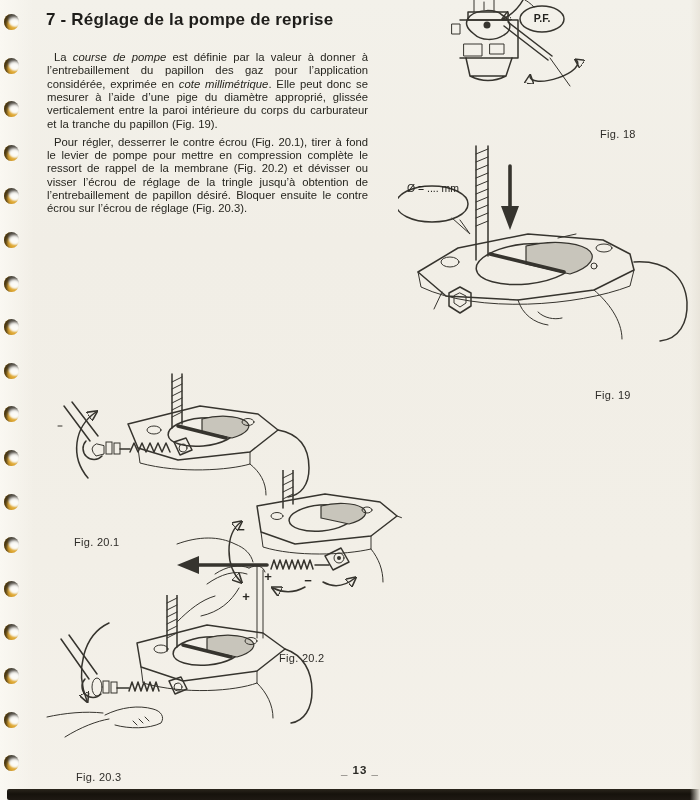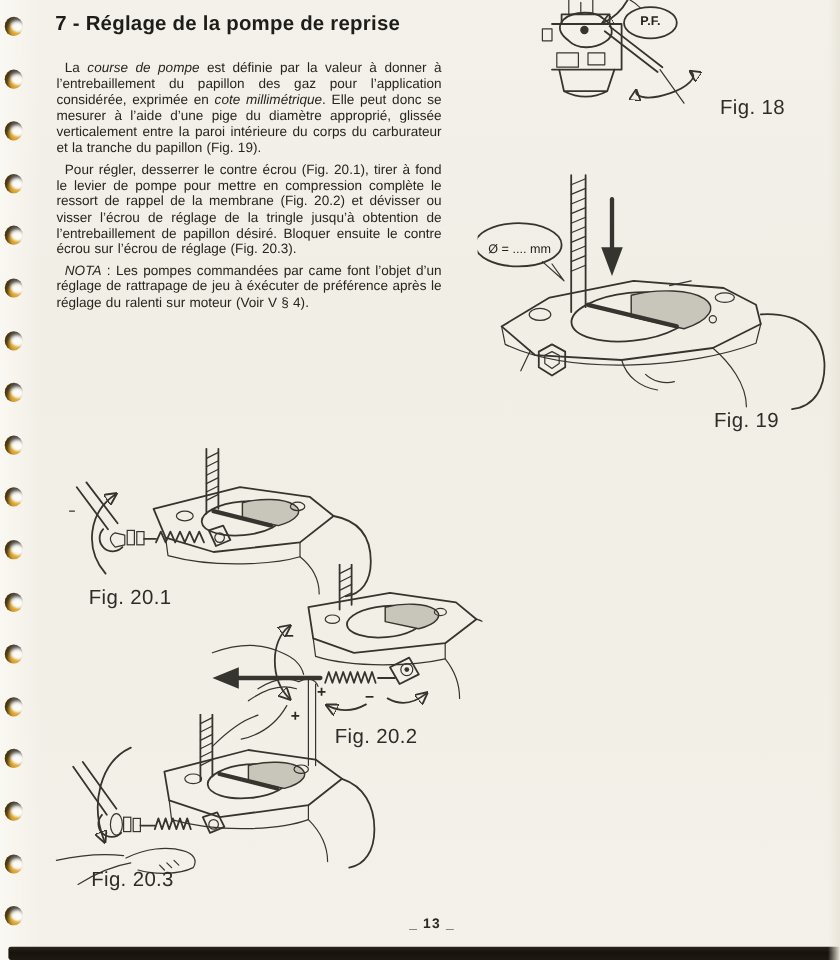--- a/index.html
+++ b/index.html
@@ -27,21 +27,21 @@
     font-size:17px;font-weight:bold;letter-spacing:.2px;color:#1e1d1a;
   }
   .textcol{position:absolute;left:47px;top:51px;width:321px;}
   .textcol p{
     margin:0 0 4.5px 0;font-size:11.3px;line-height:13.35px;text-align:justify;
     text-indent:7px;color:#26251f;word-spacing:.4px;
   }
   .textcol p i{font-style:italic;}
   .fig{position:absolute;}
   .fig svg{position:absolute;left:0;top:0;}
-  .caption{position:absolute;font-size:17px;color:#2e2c28;white-space:nowrap;letter-spacing:.3px;}
+  .caption{position:absolute;font-size:11px;color:#2e2c28;white-space:nowrap;letter-spacing:.3px;margin-top:48px;}
   .balloon-label{position:absolute;font-size:10.5px;color:#23221e;text-align:center;white-space:nowrap;font-style:normal;}
   .pm{position:absolute;font-size:13px;font-weight:bold;color:#2a2924;width:14px;text-align:center;}
   .pagenum{position:absolute;left:320px;top:764px;width:80px;text-align:center;
     font-size:11.5px;font-weight:bold;color:#2b2a26;letter-spacing:1px;}
   svg path,svg line,svg ellipse,svg circle,svg polygon.open,svg polyline{
     fill:none;stroke:#36342e;stroke-width:1.5;stroke-linecap:round;stroke-linejoin:round;
   }
   svg .fillhead{fill:#36342e;stroke:none;}
   svg .shade{fill:#c8c5bb;stroke:#36342e;stroke-width:1.2;}
   svg .thin{stroke-width:1;}
@@ -71,21 +71,20 @@
       <div class="hole" style="top: 668px;"></div>
       <div class="hole" style="top: 711.6px;"></div>
       <div class="hole" style="top: 755.2px;"></div>
     </div>
 
   <h1 class="title">7 - Réglage de la pompe de reprise</h1>
 
   <div class="textcol" id="paragraphs">
       <p><span>La </span><i>course de pompe</i><span> est définie par la valeur à donner à l’entrebaillement du papillon des gaz pour l’application considérée, exprimée en </span><i>cote millimétrique</i><span>. Elle peut donc se mesurer à l’aide d’une pige du diamètre approprié, glissée verticalement entre la paroi intérieure du corps du carburateur et la tranche du papillon (Fig. 19).</span></p>
       <p><span>Pour régler, desserrer le contre écrou (Fig. 20.1), tirer à fond le levier de pompe pour mettre en compression complète le ressort de rappel de la membrane (Fig. 20.2) et dévisser ou visser l’écrou de réglage de la tringle jusqu’à obtention de l’entrebaillement de papillon désiré. Bloquer ensuite le contre écrou sur l’écrou de réglage (Fig. 20.3).</span></p>
-      <p><i>NOTA</i><span> : Les pompes commandées par came font l’objet d’un réglage de rattrapage de jeu à éxécuter de préférence après le réglage du ralenti sur moteur (Voir V § 4).</span></p>
     </div>
 
   <div class="fig" style="left:430px;top:0;width:220px;height:102px;">
     <svg width="220" height="102" viewBox="0 0 220 102">
       <defs>
         <pattern id="h18" width="4" height="4" patternTransform="rotate(45)" patternUnits="userSpaceOnUse">
           <line x1="0" y1="0" x2="0" y2="4" stroke="#36342e" stroke-width="1.1"></line>
         </pattern>
         <marker id="ah18" viewBox="0 0 10 10" refX="8" refY="5" markerWidth="6.5" markerHeight="6.5" orient="auto-start-reverse">
           <path d="M0,0 L10,5 L0,10 z" fill="#36342e" stroke="none"></path>
@@ -145,21 +144,21 @@
       <path d="M54,76 L72,92 L62,78" class="thin"></path>
 
       <path d="M62,145 L73,151 L73,164 L62,171 L51,164 L51,151 Z"></path>
       <path d="M62,151 L68,154 L68,161 L62,165 L56,161 L56,154 Z" class="thin"></path>
       <path d="M44,150 L36,167" class="thin"></path>
 
       <path d="M236,120 C268,118 287,134 289,160 C290,181 281,197 262,199"></path>
       <path d="M196,148 C210,160 224,178 224,197" class="thin"></path>
       <path d="M120,158 C124,172 136,181 150,183 M140,170 C146,176 156,178 164,176" class="thin"></path>
     </svg>
-    <div class="balloon-label" style="left:2px;top:60px;width:66px;">Ø = .... mm</div>
+    <div class="balloon-label" style="left:2px;top:40px;width:66px;">Ø = .... mm</div>
     <div class="caption" style="left:197px;top:199px;">Fig. 19</div>
   </div>
 
   <div class="fig" style="left:50px;top:372px;width:272px;height:142px;">
     <svg width="272" height="142" viewBox="0 0 272 142">
       <defs>
         <marker id="ah201" viewBox="0 0 10 10" refX="8" refY="5" markerWidth="7" markerHeight="7" orient="auto-start-reverse">
           <path d="M0,0 L10,5 L0,10 z" fill="#36342e" stroke="none"></path>
         </marker>
       </defs>

